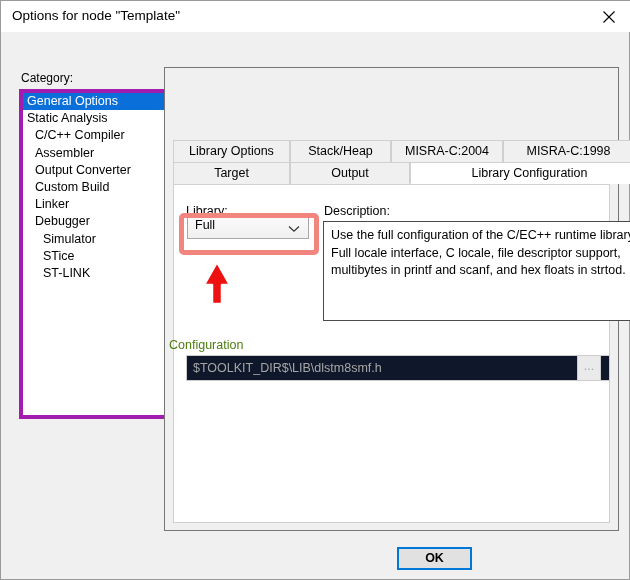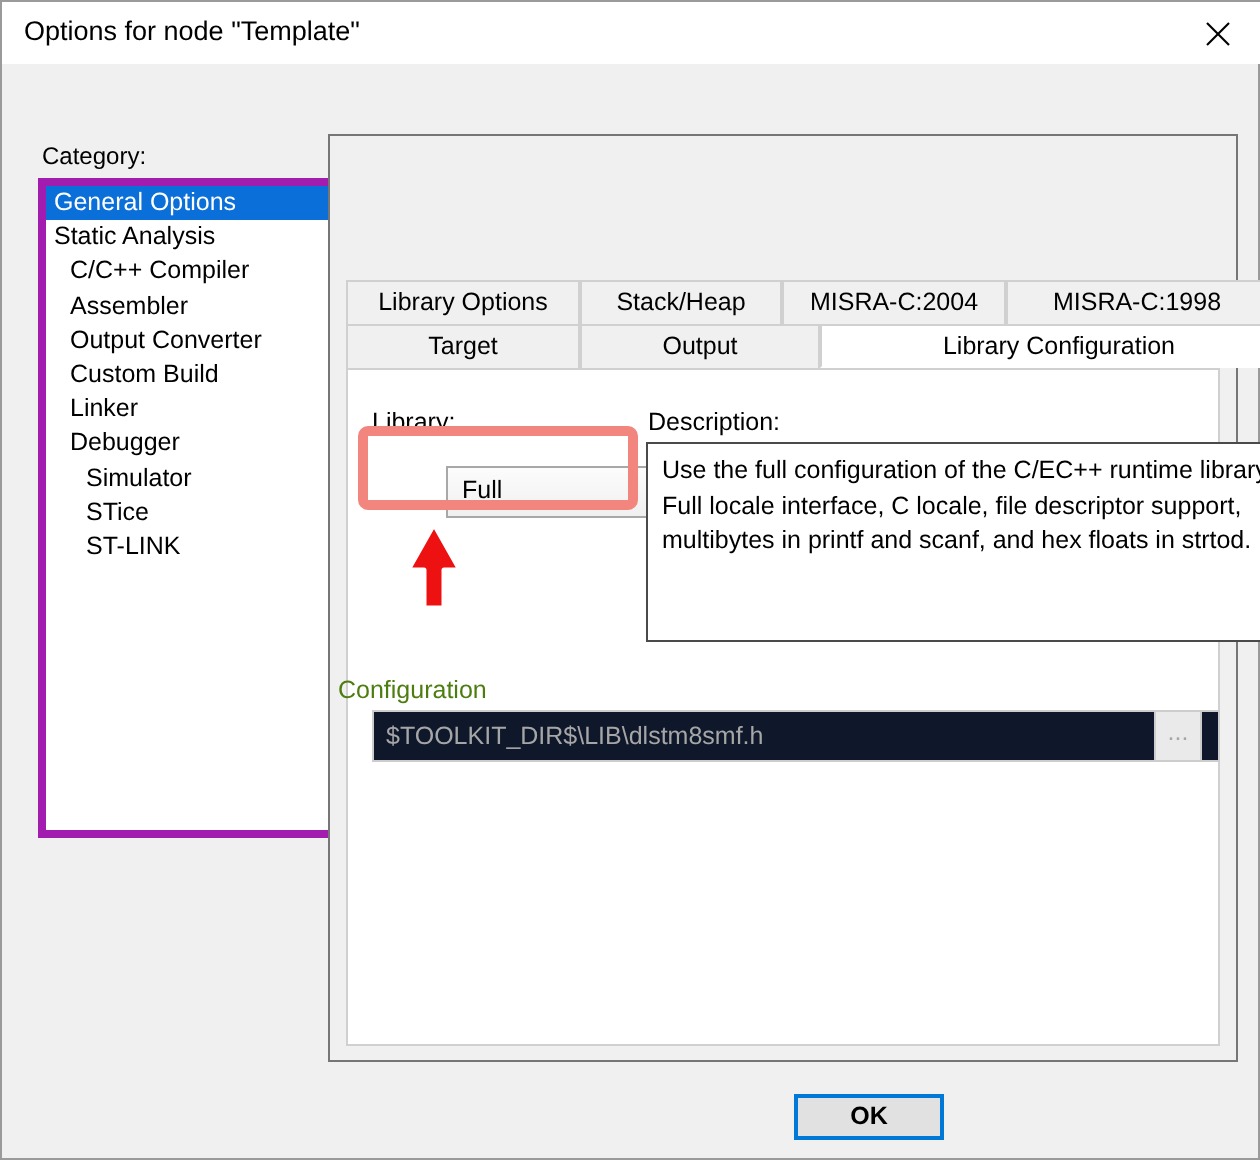--- a/index.html
+++ b/index.html
@@ -150,28 +150,27 @@
   
   #library-label {
     position: absolute;
     left: 185px;
     top: 203px;
     font-size: 12.5px;
   }
   #library-select {
     position: absolute;
     left: 186px;
-    top: 232px;
+    top: 212px;
     width: 122px;
     height: 26px;
     background: linear-gradient(#fcfcfc, #f0f0f0);
     border: 1px solid #a8a8a8;
     box-sizing: border-box;
     cursor: default;
-    margin-left: 36px;
   }
   #library-select-value {
     position: absolute;
     left: 7px;
     top: 4px;
     font-size: 12.5px;
   }
   #library-chevron {
     position: absolute;
     right: 8px;

